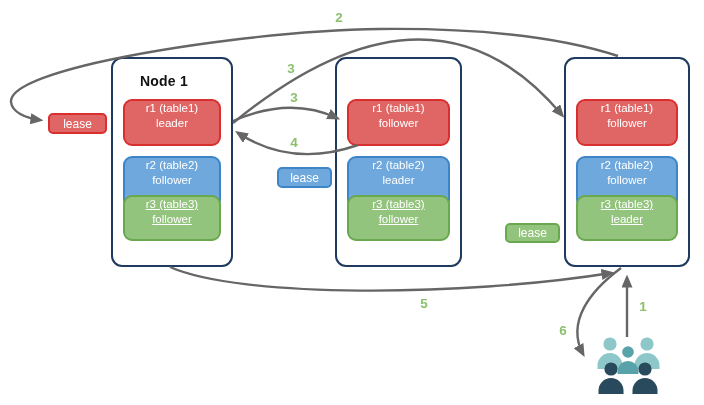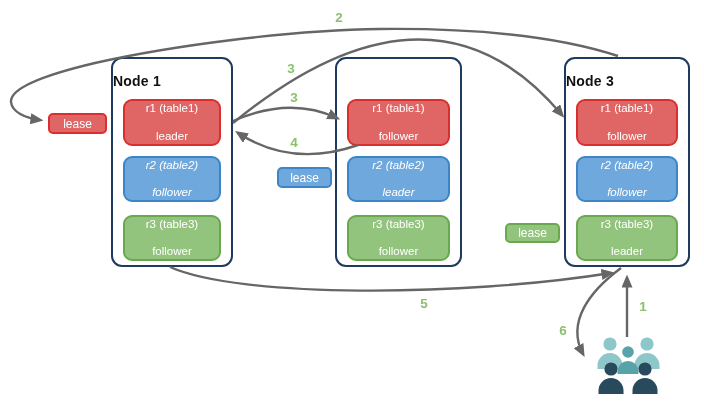--- a/index.html
+++ b/index.html
@@ -9,31 +9,31 @@
   }
   
   .node{
     position:absolute;top:57px;height:210px;background:#ffffff;
     border:2px solid #1f3a5f;border-radius:11px;box-sizing:border-box;z-index:3;
   }
   #node1{left:111px;width:122px;}
   #node2{left:335px;width:127px;}
   #node3{left:564px;width:126px;}
   .node-title{
-    position:absolute;top:14px;left:0;right:16px;
+    position:absolute;top:14px;left:0;right:16px;text-align:center;
     font-size:14px;font-weight:bold;color:#111111;letter-spacing:.2px;
   }
   .replica{
     position:absolute;left:10px;right:10px;border-radius:9px;box-sizing:border-box;
     color:#ffffff;font-size:11.5px;line-height:1.32;text-align:center;
-    display:flex;flex-direction:column;justify-content:center;gap:12px;
+    display:flex;flex-direction:column;justify-content:flex-start;
   }
   .row1{top:40px;height:47px;}
-  .row2{top:97px;height:46px;font-style:italic;}
-  .row3{top:156px;height:46px;}
+  .row2{top:97px;height:53px;}
+  .row3{top:136px;height:46px;text-decoration:underline;}
   .c-red{background:#e06666;border:2px solid #d92f2f;}
   .c-blue{background:#6fa8dc;border:2px solid #3d85c6;}
   .c-green{background:#93c47d;border:2px solid #6aa84f;}
   
   .lease{
     position:absolute;box-sizing:border-box;border-radius:5px;color:#ffffff;
     font-size:12px;display:flex;align-items:center;justify-content:center;z-index:6;text-align:center;
   }
   #lease-red{left:48px;top:113px;width:59px;height:21px;background:#e06666;border:2px solid #d92f2f;}
   #lease-blue{left:277px;top:167px;width:55px;height:21px;background:#6fa8dc;border:2px solid #3d85c6;}
@@ -119,21 +119,20 @@
       <span>r2 (table2)</span>
       <span>leader</span>
     </div>
     <div class="replica row3 c-green">
       <span>r3 (table3)</span>
       <span>follower</span>
     </div>
   </div>
 
   <div id="node3" class="node">
-    <div class="node-title">Node 3</div>
     <div class="replica row1 c-red">
       <span>r1 (table1)</span>
       <span>follower</span>
     </div>
     <div class="replica row2 c-blue">
       <span>r2 (table2)</span>
       <span>follower</span>
     </div>
     <div class="replica row3 c-green">
       <span>r3 (table3)</span>

